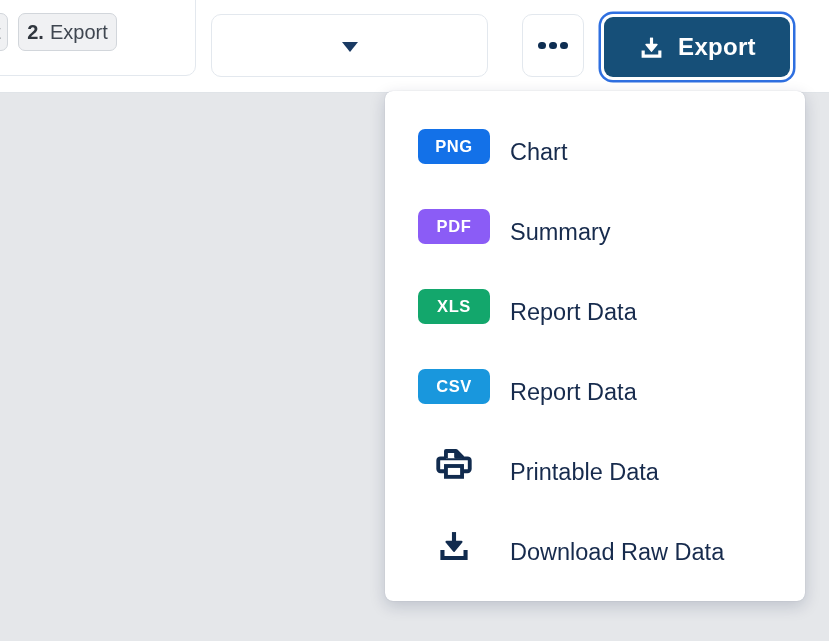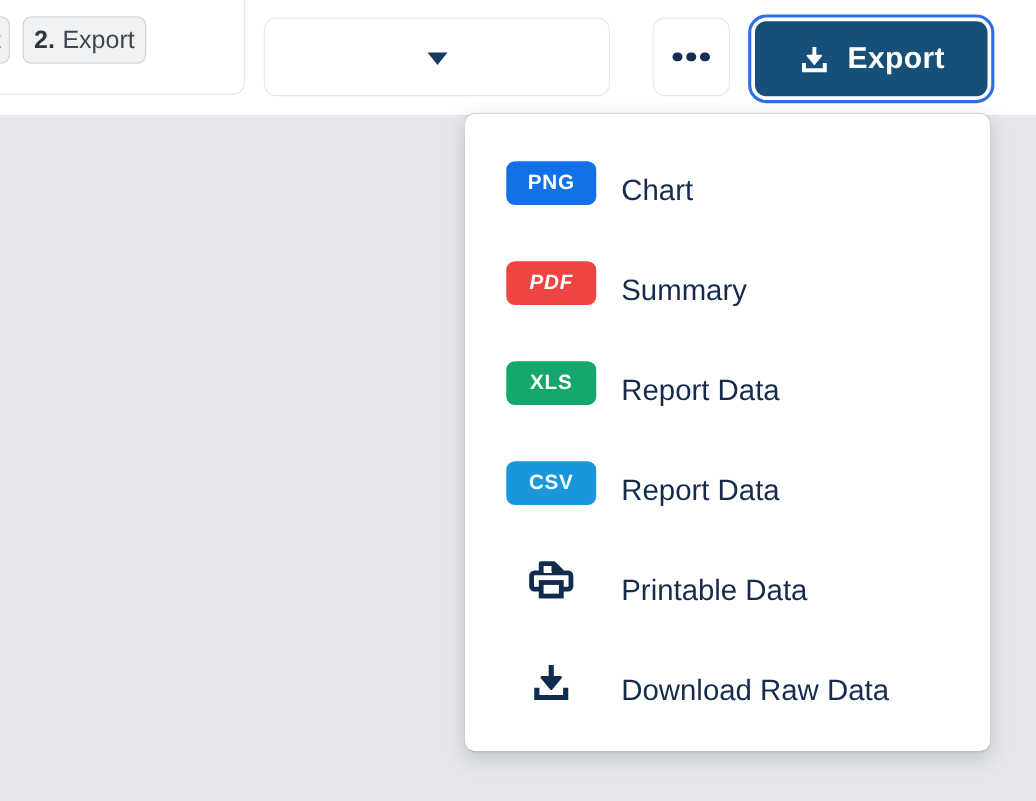--- a/index.html
+++ b/index.html
@@ -21,21 +21,21 @@
   .caret-down{width:0;height:0;border-left:8px solid transparent;border-right:8px solid transparent;border-top:10px solid #1a3a63;margin-top:3px;}
 
   .more-btn{left:522px;top:14px;width:62px;height:63px;display:flex;align-items:center;justify-content:center;gap:3.5px;cursor:pointer;}
   .dot{width:7.5px;height:7.5px;border-radius:50%;background:#0f2e52;}
 
   .export-btn{position:absolute;left:604px;top:17px;width:186px;height:60px;border-radius:9px;background:#164f78;
               box-shadow:0 0 0 3px #ffffff,0 0 0 5.5px #2e6fe0;display:flex;align-items:center;justify-content:center;gap:13px;cursor:pointer;}
   .export-label{font-size:24px;font-weight:700;color:#ffffff;letter-spacing:.3px;}
 
   
-  .menu{position:absolute;left:372px;top:91px;width:420px;height:510px;background:#ffffff;border-radius:8px;
+  .menu{position:absolute;left:385px;top:91px;width:420px;height:510px;background:#ffffff;border-radius:8px;
         box-shadow:0 0 1px rgba(9,30,66,.25),0 5px 16px rgba(9,30,66,.18);z-index:20;padding-top:15px;}
   .menu-item{height:80px;display:flex;align-items:center;padding-left:33px;cursor:pointer;}
   .lead-col{width:72px;min-width:72px;display:flex;align-items:center;justify-content:center;}
   .badge{width:72px;height:35px;border-radius:7px;display:flex;align-items:center;justify-content:center;
          color:#fff;font-weight:700;font-size:16.5px;letter-spacing:.6px;}
   .menu-label{margin-left:20px;font-size:23.5px;color:#172b4d;margin-top:12px;}
   .mi-svg{display:block;}
 </style>
 </head>
 <body>
@@ -78,21 +78,21 @@
 
     <div class="menu-item">
       <span class="lead-col">
           <span class="badge" style="background-color: rgb(19, 113, 232);">PNG</span>
         </span>
       <span class="menu-label">Chart</span>
     </div>
 
     <div class="menu-item">
       <span class="lead-col">
-          <span class="badge" style="background-color: #ef4444; font-style: italic;">PDF</span>
+          <span class="badge" style="background-color: #8b5cf6;">PDF</span>
         </span>
       <span class="menu-label">Summary</span>
     </div>
 
     <div class="menu-item">
       <span class="lead-col">
           <span class="badge" style="background-color: rgb(19, 167, 108); text-align: center;">XLS</span>
         </span>
       <span class="menu-label">Report Data</span>
     </div>

